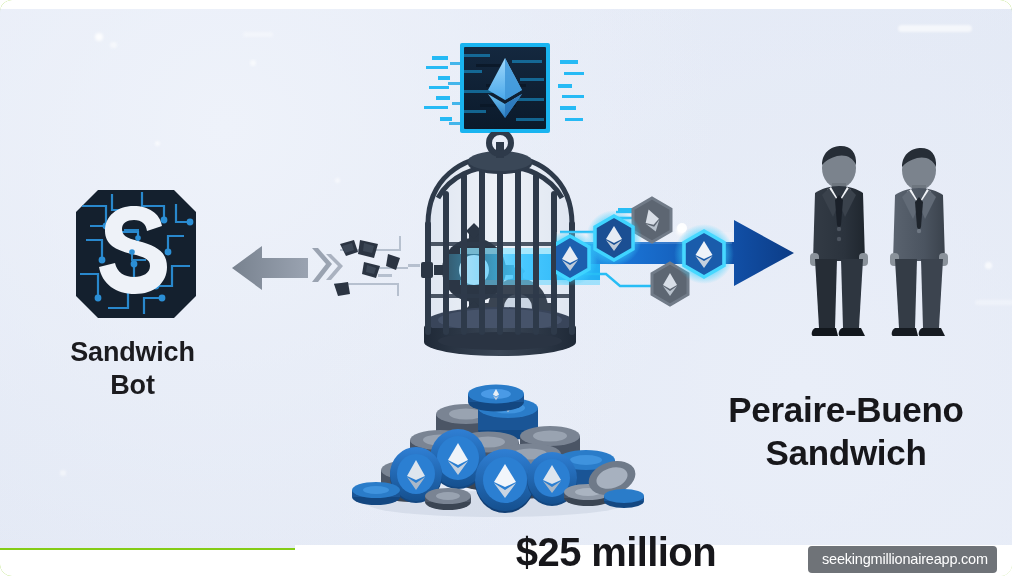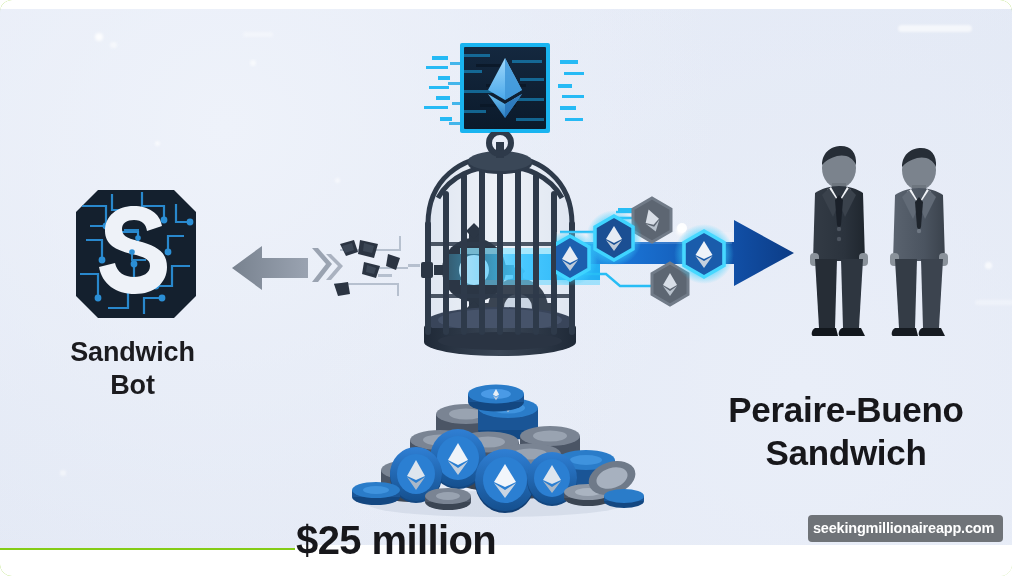--- a/index.html
+++ b/index.html
@@ -64,31 +64,31 @@
   
   #flow-arrow{position:absolute;left:556px;top:186px;width:240px;height:135px;}
   #flow-arrow svg{display:block;width:100%;height:100%;}
 
   
   #coin-pile{position:absolute;left:348px;top:378px;width:296px;height:140px;}
   #coin-pile svg{display:block;width:100%;height:100%;}
 
   
   #amount{
-    position:absolute;left:296px;top:520px;width:420px;
-    text-align:left;color:#17171b;font-weight:bold;font-size:40px;line-height:1;
+    position:absolute;left:296px;top:532px;width:420px;
+    text-align:right;color:#17171b;font-weight:bold;font-size:40px;line-height:1;
     letter-spacing:-.6px;
   }
 
   
   #watermark{
-    position:absolute;left:808px;top:515px;
+    position:absolute;left:808px;top:546px;
     background:#6f7378;color:#ffffff;
-    font-size:14.5px;font-weight:bold;letter-spacing:-.2px;
-    padding:5px 9px 6px 5px;border-radius:4px;white-space:nowrap;
+    font-size:14.5px;font-weight:normal;letter-spacing:-.2px;
+    padding:5px 9px 6px 14px;border-radius:4px;white-space:nowrap;
   }
 </style>
 </head>
 <body>
 
 <div id="stage">
 
   <div class="bg-main"></div>
   <div class="bg-topstrip"></div>
   <div class="bg-botstrip"></div>

